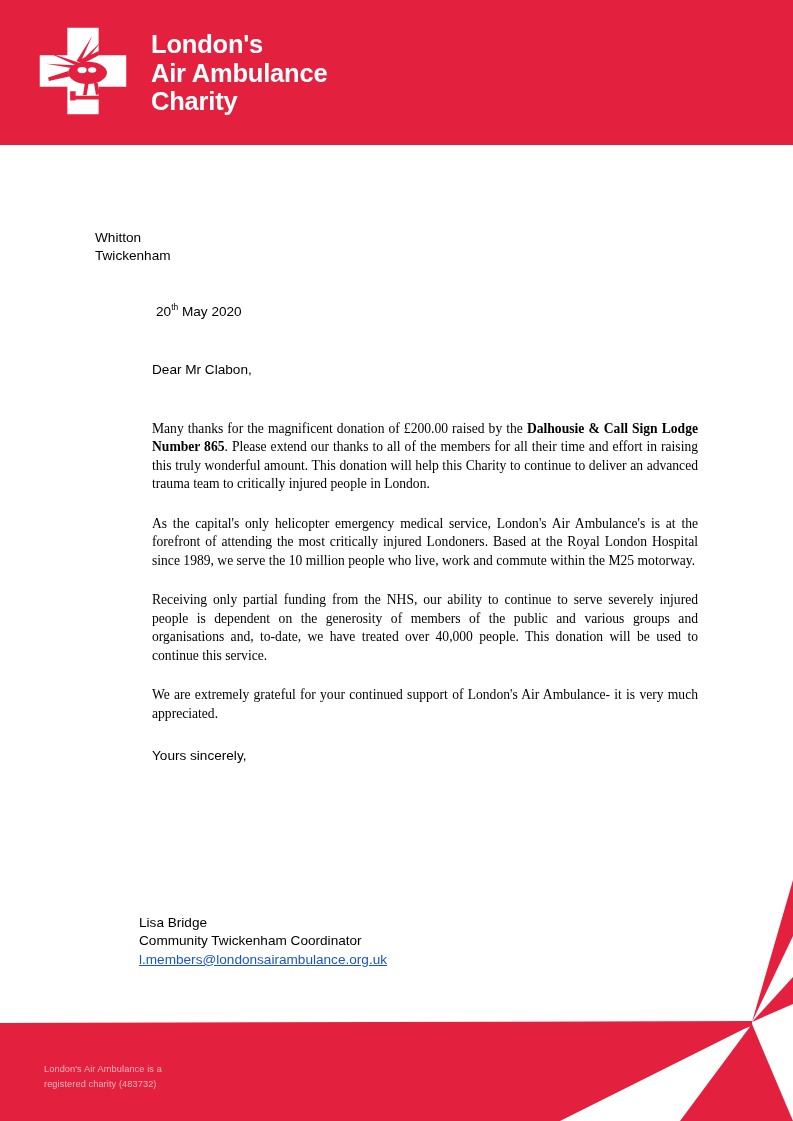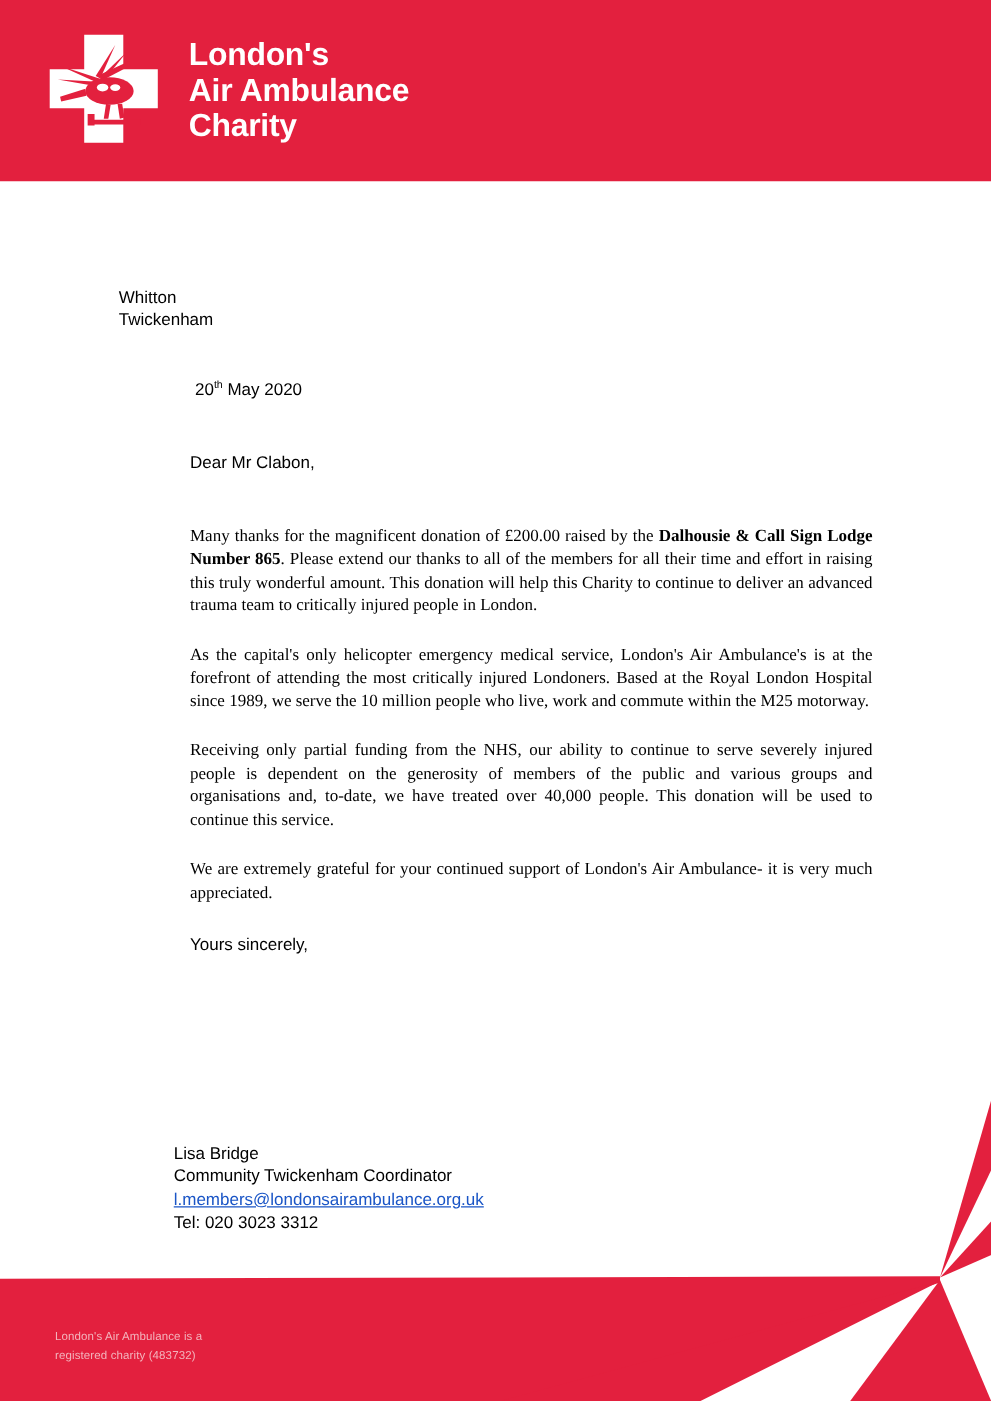--- a/index.html
+++ b/index.html
@@ -205,21 +205,20 @@
 
     <p class="para">We are extremely grateful for your continued support of London's Air Ambulance- it is very much appreciated.</p>
 
     <p class="signoff">Yours sincerely,</p>
   </div>
 
   <div class="signature">
     <div>Lisa Bridge</div>
     <div>Community Twickenham Coordinator</div>
     <div class="email-link">l.members@londonsairambulance.org.uk</div>
-    <div>Tel: 020 3023 3312</div>
   </div>
 
   <svg class="footer-graphic" viewBox="0 0 793 241">
     <g fill="#e3203e">
 
       <polygon points="0,143 752,141 752,146 460,241 0,241"></polygon>
 
       <polygon points="752,142 793,0 793,56"></polygon>
 
       <polygon points="752,142 793,97 793,124"></polygon>

